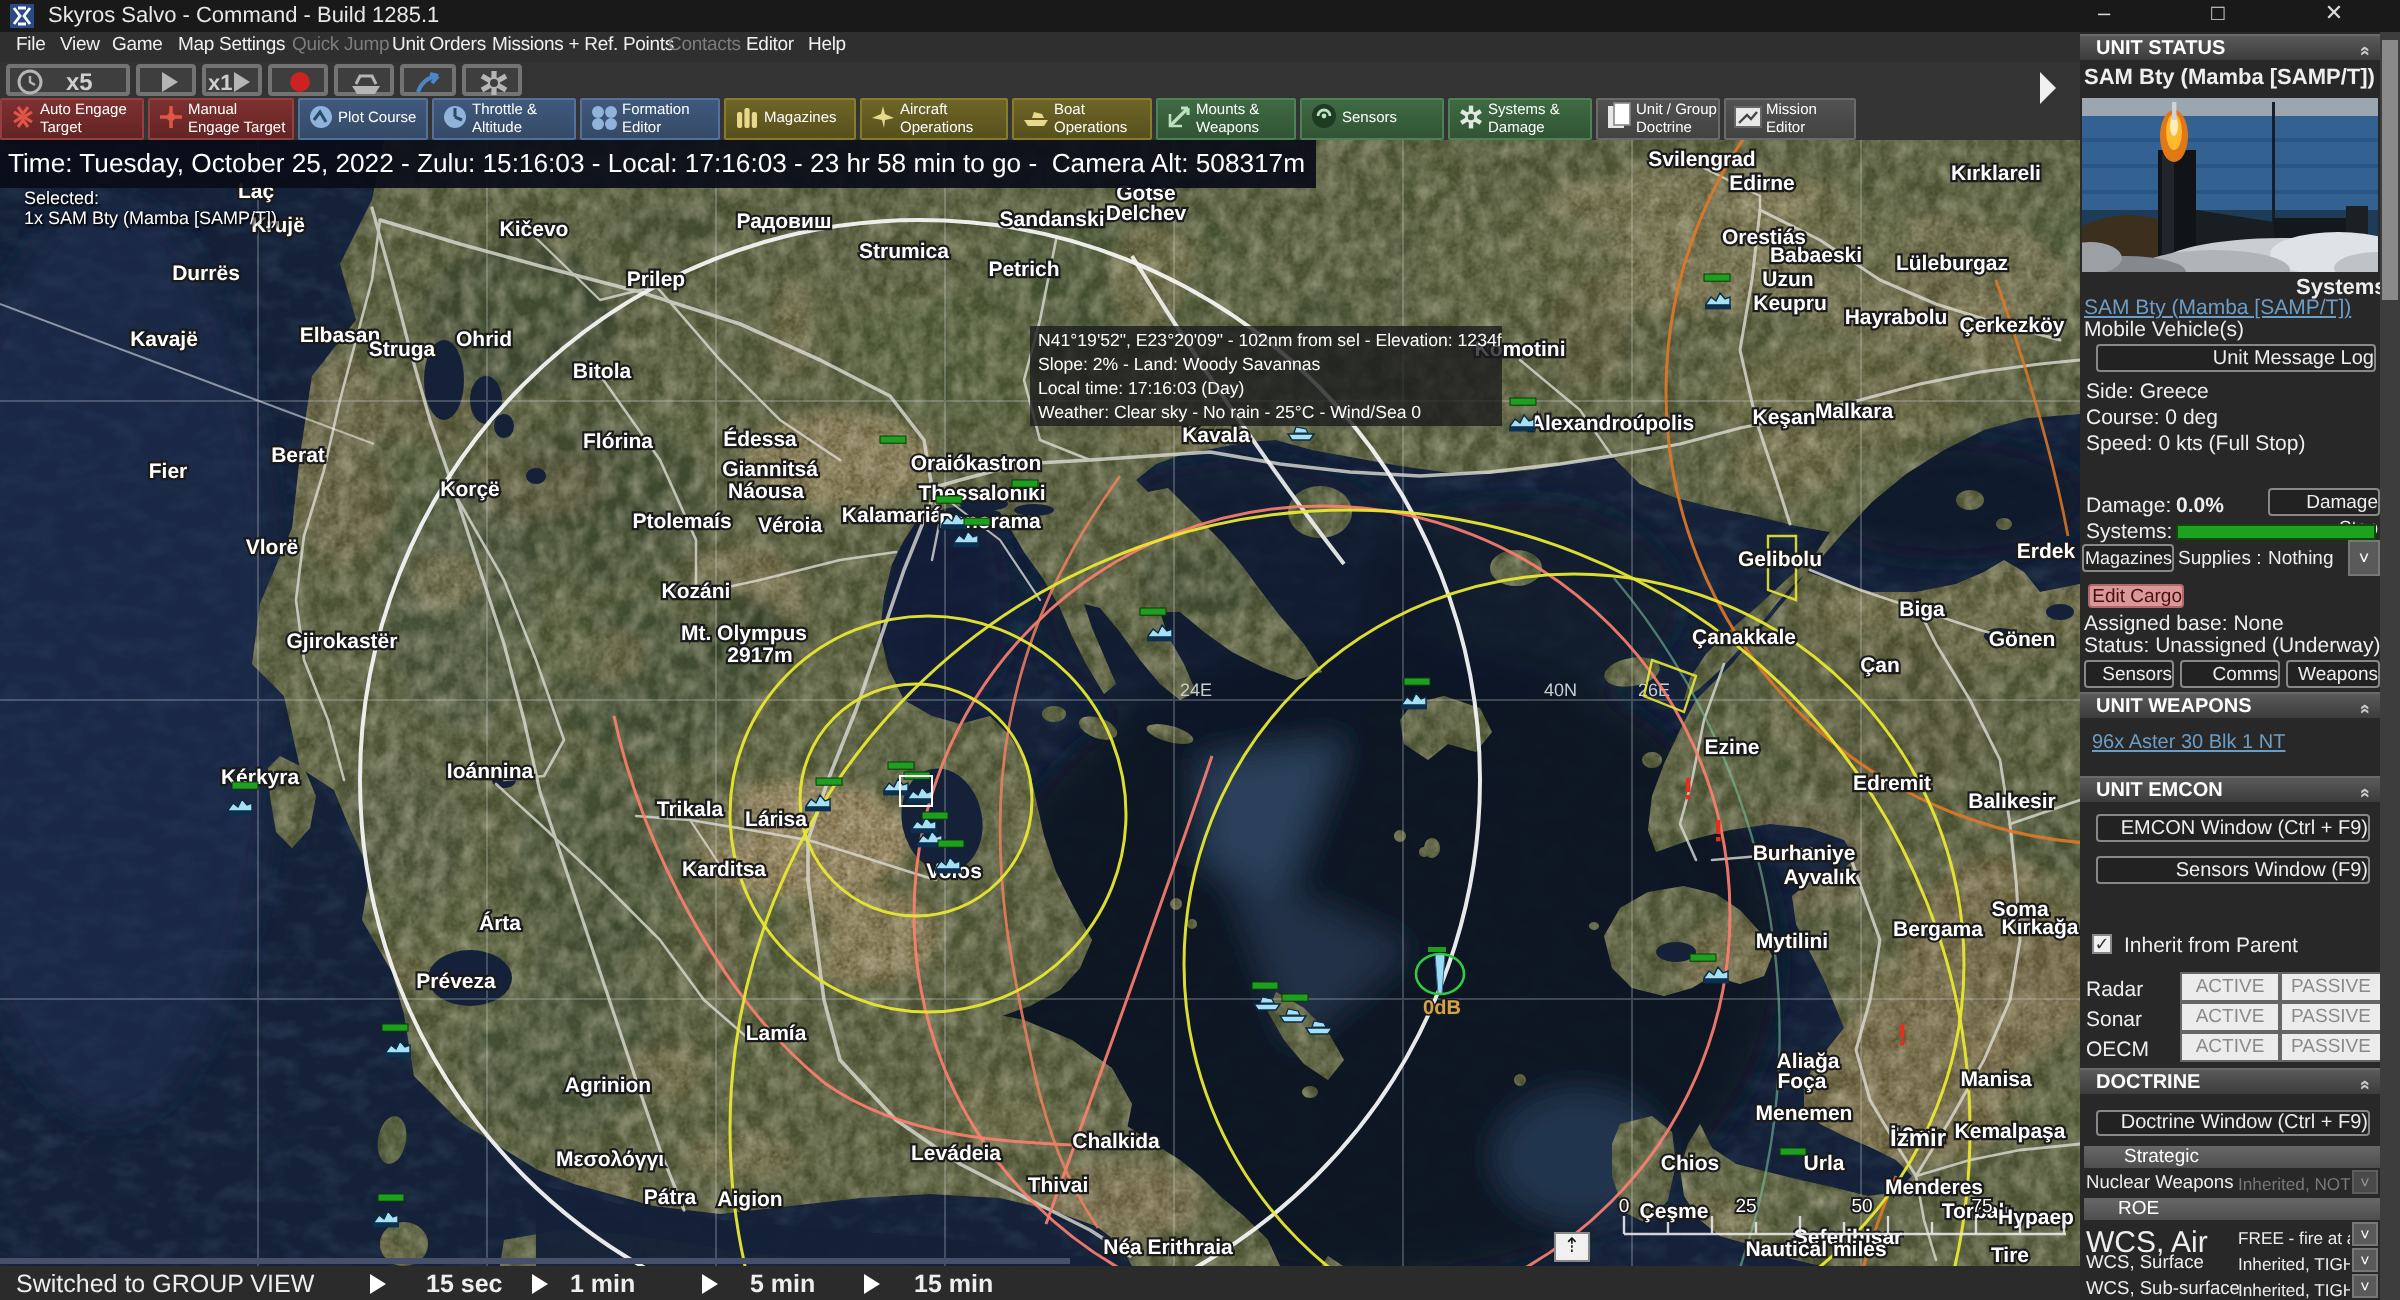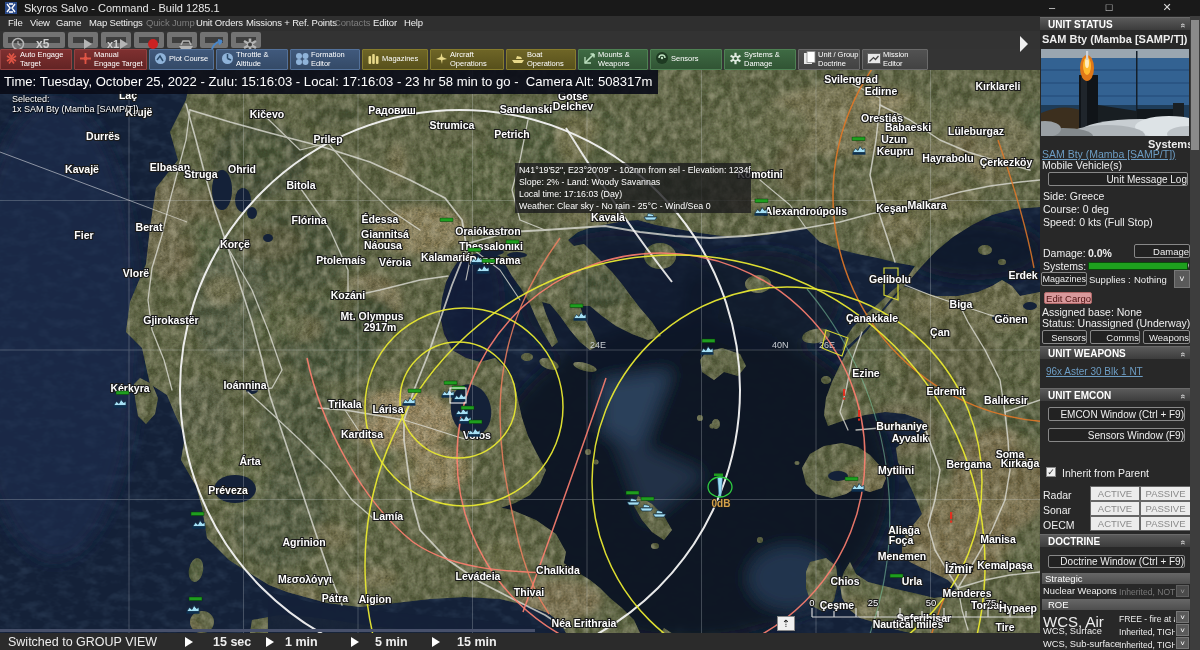--- a/index.html
+++ b/index.html
@@ -8,21 +8,21 @@
 .abs{position:absolute}
 
 #titlebar{left:0;top:0;width:1200px;height:16px;background:#191919;color:#e8e8e8;font-size:11px}
 #titletxt{left:24px;top:2px}
 .wbtn{top:0;height:16px;width:34px;color:#ddd;font-size:11px;text-align:center;line-height:15px}
 
 #menubar{left:0;top:16px;width:1040px;height:15px;background:#2f2f2f;color:#f0f0f0;font-size:9.5px;letter-spacing:-0.15px}
 .mi{position:absolute;top:1px}
 
 #toolbar{left:0;top:31px;width:1040px;height:18px;background:#333}
-.tb{position:absolute;top:1px;height:16px;background:#3e3e3e;border:5px solid #737373;border-radius:2px;color:#c8c8c8;text-align:center}
+.tb{position:absolute;top:1px;height:16px;background:#3e3e3e;border:2px solid #737373;border-radius:2px;color:#c8c8c8;text-align:center}
 
 #btnrow{left:0;top:49px;width:1040px;height:21px;background:#343434}
 .bb{position:absolute;top:0;height:21px;border-radius:1px;color:#fff;font-size:7.5px;line-height:8.5px;display:flex;align-items:center}
 .bb .ic{flex:0 0 auto;margin:0 2px 0 4px}
 .bred{background:linear-gradient(#7e3030,#632424);border:1px solid #944040}
 .bblue{background:linear-gradient(#40597c,#344a67);border:1px solid #53719a}
 .bolive{background:linear-gradient(#6e6526,#57501c);border:1px solid #867c2c}
 .bgreen{background:linear-gradient(#3e6a43,#315434);border:1px solid #4e8153}
 .bgray{background:linear-gradient(#525252,#424242);border:1px solid #6a6a6a}
 
@@ -841,25 +841,25 @@
     <div class="abs" style="left:50px;top:470px;width:50px;height:15px;background:#ececec;border:1px solid #666;color:#8a8a8a;font-size:9.5px;text-align:center;line-height:14px">ACTIVE</div>
     <div class="abs" style="left:100px;top:470px;width:51px;height:15px;background:#ececec;border:1px solid #666;color:#8a8a8a;font-size:9.5px;text-align:center;line-height:14px">PASSIVE</div>
     <div class="srow" style="left:3px;top:488px">Sonar</div>
     <div class="abs" style="left:50px;top:485px;width:50px;height:15px;background:#ececec;border:1px solid #666;color:#8a8a8a;font-size:9.5px;text-align:center;line-height:14px">ACTIVE</div>
     <div class="abs" style="left:100px;top:485px;width:51px;height:15px;background:#ececec;border:1px solid #666;color:#8a8a8a;font-size:9.5px;text-align:center;line-height:14px">PASSIVE</div>
     <div class="srow" style="left:3px;top:503px">OECM</div>
     <div class="abs" style="left:50px;top:500px;width:50px;height:15px;background:#ececec;border:1px solid #666;color:#8a8a8a;font-size:9.5px;text-align:center;line-height:14px">ACTIVE</div>
     <div class="abs" style="left:100px;top:500px;width:51px;height:15px;background:#ececec;border:1px solid #666;color:#8a8a8a;font-size:9.5px;text-align:center;line-height:14px">PASSIVE</div>
     <div class="shead" style="top:518px">DOCTRINE<span class="chev">«</span></div>
     <div class="sbtn" style="left:8px;top:539px;width:137px;height:13px;line-height:12px">Doctrine Window (Ctrl + F9)</div>
-    <div class="abs" style="left:2px;top:557px;width:152px;height:11px;background:linear-gradient(#676767,#4e4e4e);color:#fff;font-size:9.5px;line-height:11px;padding-left:3px">Strategic</div>
+    <div class="abs" style="left:2px;top:557px;width:152px;height:11px;background:linear-gradient(#676767,#4e4e4e);color:#fff;font-size:9.5px;line-height:11px;padding-left:20px">Strategic</div>
     <div class="srow" style="left:3px;top:570px;font-size:9.3px">Nuclear Weapons</div>
     <div class="srow" style="left:79px;top:571px;font-size:8.6px;color:#787878;width:56px;overflow:hidden;white-space:nowrap">Inherited, NOT G</div>
     <div class="abs" style="left:136px;top:569px;width:13px;height:12px;background:#4a4a4a;border:1px solid #5e5e5e;color:#999;font-size:8px;text-align:center;line-height:11px">˅</div>
-    <div class="abs" style="left:2px;top:583px;width:148px;height:11px;background:linear-gradient(#676767,#4e4e4e);color:#fff;font-size:9.5px;line-height:11px;padding-left:6px">ROE</div>
+    <div class="abs" style="left:2px;top:583px;width:148px;height:11px;background:linear-gradient(#676767,#4e4e4e);color:#fff;font-size:9.5px;line-height:11px;padding-left:17px">ROE</div>
     <div class="srow" style="left:3px;top:597px;font-size:15px">WCS, Air</div>
     <div class="srow" style="left:79px;top:598px;font-size:8.6px;width:56px;overflow:hidden;white-space:nowrap">FREE - fire at an</div>
     <div class="abs" style="left:136px;top:595px;width:13px;height:12px;background:#5a5a5a;border:1px solid #777;color:#fff;font-size:8px;text-align:center;line-height:11px">˅</div>
     <div class="srow" style="left:3px;top:610px;font-size:9.3px">WCS, Surface</div>
     <div class="srow" style="left:79px;top:611px;font-size:8.6px;width:56px;overflow:hidden;white-space:nowrap">Inherited, TIGHT</div>
     <div class="abs" style="left:136px;top:608px;width:13px;height:12px;background:#5a5a5a;border:1px solid #777;color:#fff;font-size:8px;text-align:center;line-height:11px">˅</div>
     <div class="srow" style="left:3px;top:623px;font-size:9.3px">WCS, Sub-surface</div>
     <div class="srow" style="left:79px;top:624px;font-size:8.6px;width:56px;overflow:hidden;white-space:nowrap">Inherited, TIGHT</div>
     <div class="abs" style="left:136px;top:621px;width:13px;height:12px;background:#5a5a5a;border:1px solid #777;color:#fff;font-size:8px;text-align:center;line-height:11px">˅</div>
   </div>

